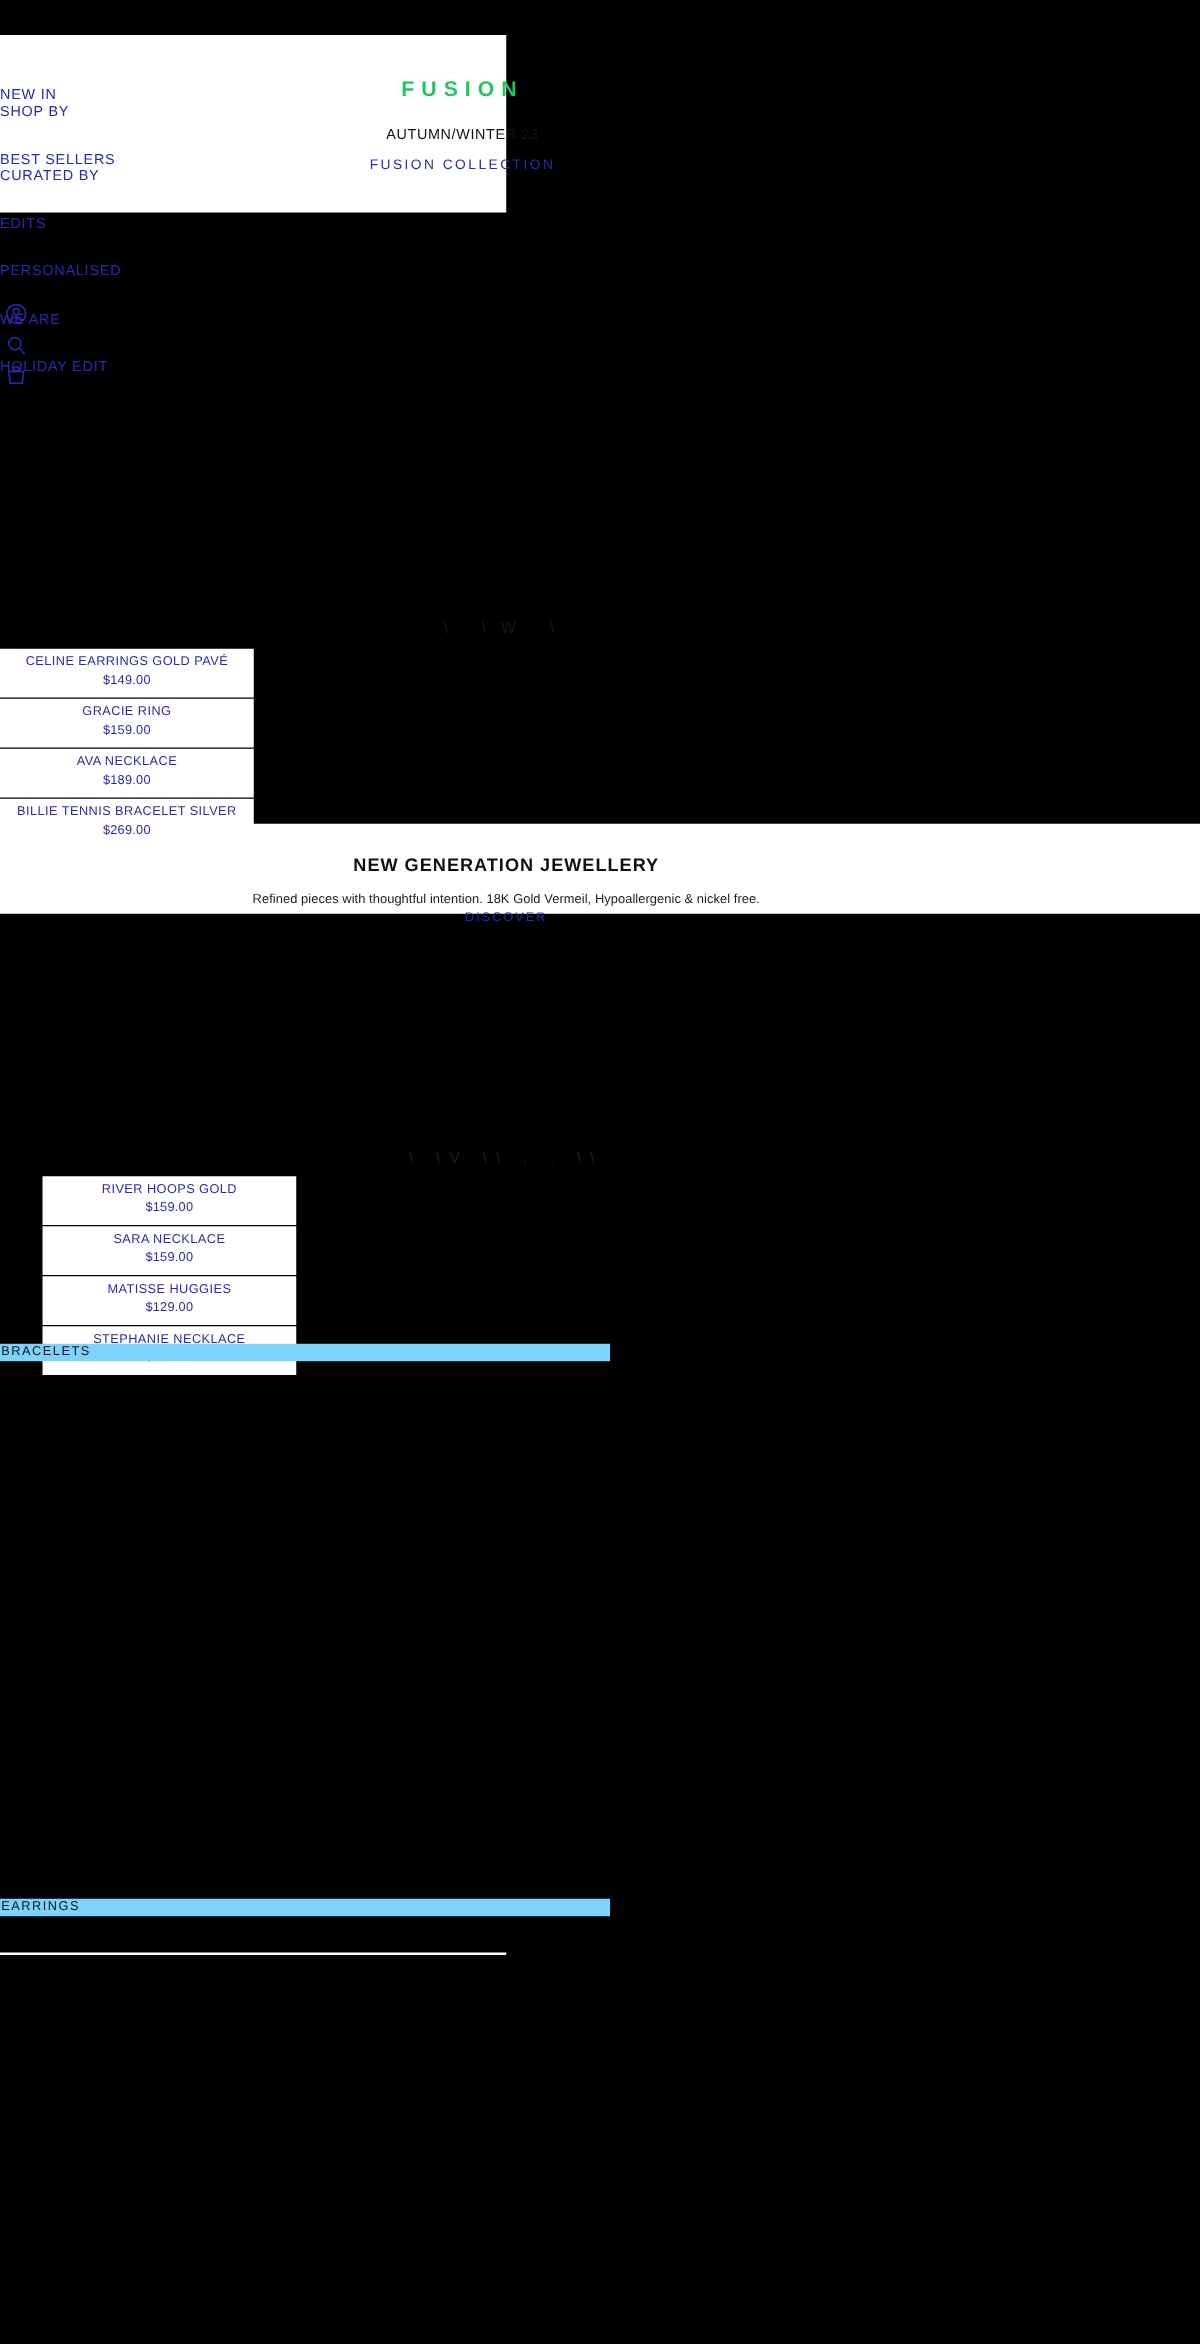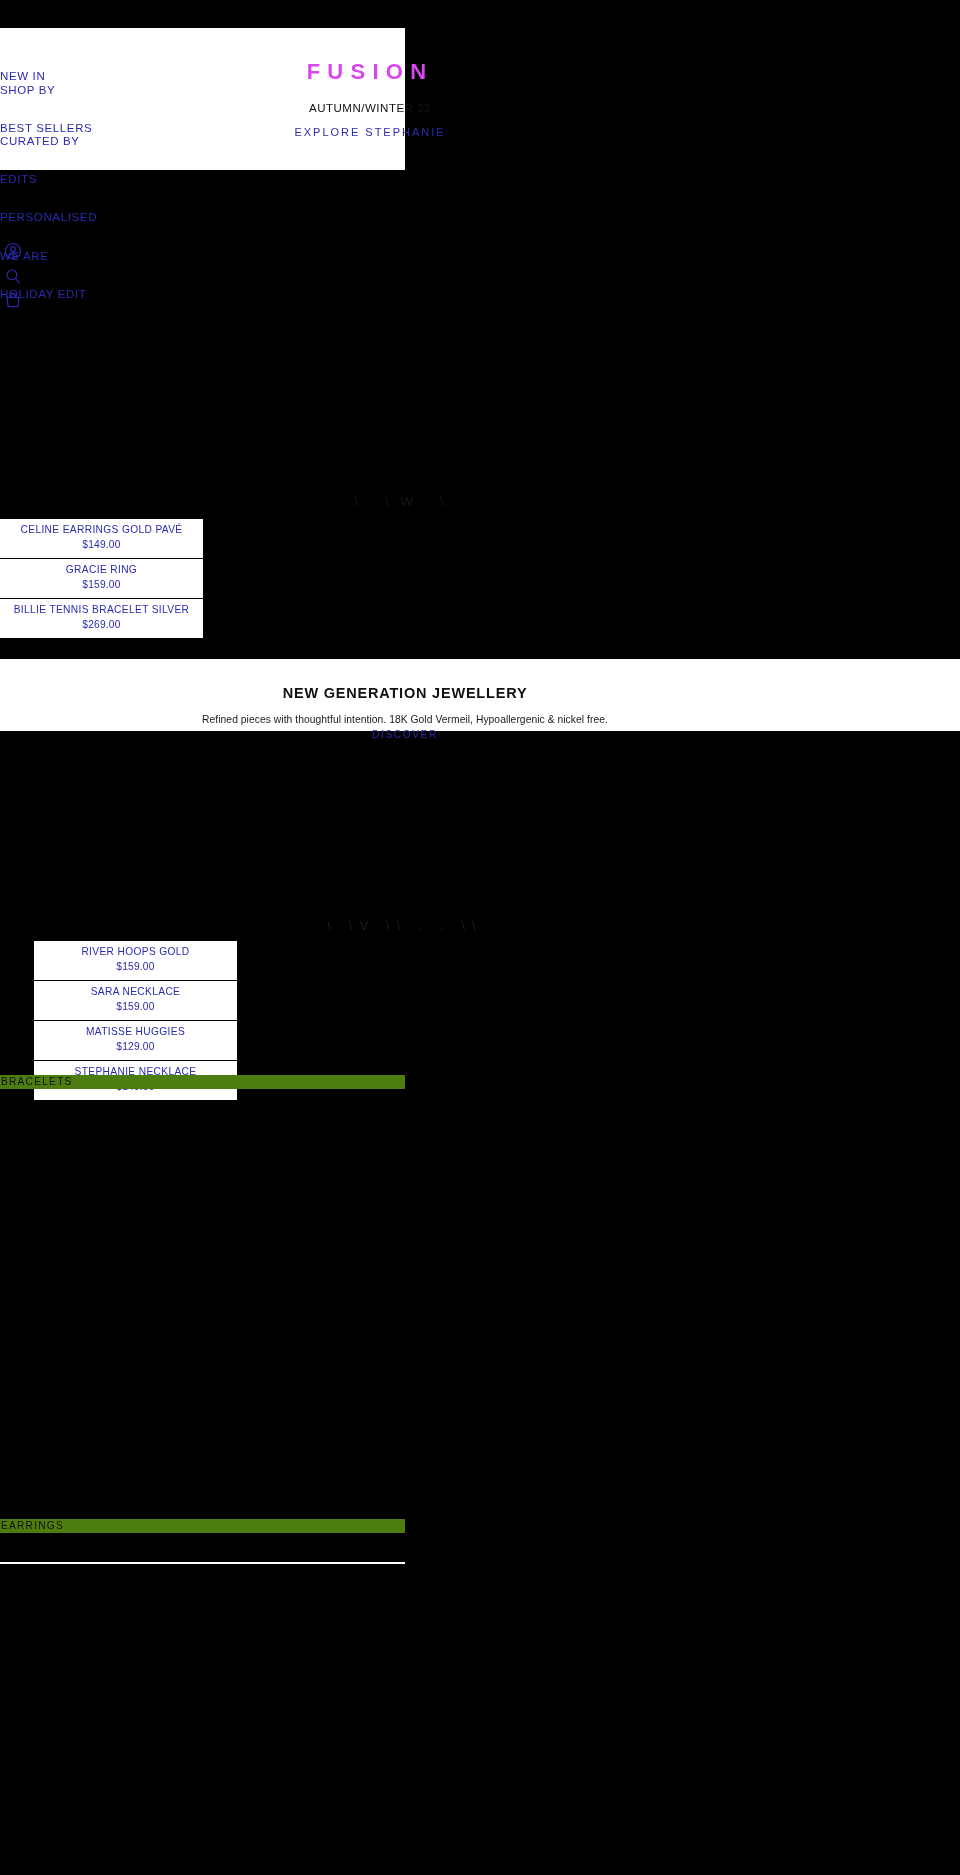--- a/index.html
+++ b/index.html
@@ -40,21 +40,21 @@
   }
   .icon-col .ic{ display:block; margin-bottom:7px; }
   .ic svg{ display:block; }
 
   
   .brand-block{
     position:absolute; left:150px; top:58px; width:440px;
     text-align:center; z-index:6;
   }
   .brand-title{
-    color:#d946ef; font-size:22px; font-weight:bold;
+    color:#22c55e; font-size:17px; font-weight:bold;
     letter-spacing:.33em; line-height:28px;
   }
   .brand-season{
     margin-top:16px; color:#111; font-size:11.5px;
     letter-spacing:.045em;
   }
   .brand-cta{
     margin-top:12px; color:#2a2ab0; font-size:11px;
     letter-spacing:.18em;
   }
@@ -106,22 +106,22 @@
     margin-top:13px; color:#1a1a1a; font-size:10.3px;
     letter-spacing:.005em;
   }
   .feature-link{
     margin-top:4px; color:#2a2ab0; font-size:10px;
     letter-spacing:.17em;
   }
 
   
   .cat-strip{
-    position:absolute; left:0; width:405px; height:14px;
-    background:#4d7c0f; z-index:4;
+    position:absolute; left:0; width:488px; height:14px;
+    background:#7dd3fc; z-index:4;
   }
   .cat-strip span{
     display:block; color:#111; font-size:10.2px;
     letter-spacing:.12em; line-height:14px; padding-left:1px;
   }
   #cat-bracelets{ top:1075px; }
   #cat-earrings{  top:1519px; }
   #cat-rule{ position:absolute; left:0; top:1562px; width:405px; height:2px; background:#ffffff; z-index:4; }
 </style>
 </head>
@@ -130,21 +130,21 @@
 <div class="page">
 
   <div class="hero-panel"></div>
 
   <div class="watermark">\ \W \</div>
   <div class="watermark2">\ \V \\ . . \\</div>
 
   <div class="brand-block">
     <div class="brand-title">FUSION</div>
     <div class="brand-season">AUTUMN/WINTER 23</div>
-    <div class="brand-cta">EXPLORE STEPHANIE</div>
+    <div class="brand-cta">FUSION COLLECTION</div>
   </div>
 
   <nav class="nav">
     <div class="nav-group">
       <span class="nav-item">NEW IN</span>
       <span class="nav-item">SHOP BY</span>
     </div>
     <div class="nav-gap"></div>
     <div class="nav-group">
       <span class="nav-item">BEST SELLERS</span>
@@ -201,20 +201,27 @@
     <div class="rail-card">
       <div class="shot"></div>
       <div class="meta">
         <div class="p-name">GRACIE RING</div>
         <div class="p-price">$159.00</div>
       </div>
     </div>
     <div class="rail-card">
       <div class="shot"></div>
       <div class="meta">
+        <div class="p-name">AVA NECKLACE</div>
+        <div class="p-price">$189.00</div>
+      </div>
+    </div>
+    <div class="rail-card">
+      <div class="shot"></div>
+      <div class="meta">
         <div class="p-name">BILLIE TENNIS BRACELET SILVER</div>
         <div class="p-price">$269.00</div>
       </div>
     </div>
   </div>
 
   <div class="feature-band">
     <div class="feature-inner">
       <div class="feature-title">NEW GENERATION JEWELLERY</div>
       <div class="feature-sub">Refined pieces with thoughtful intention. 18K Gold Vermeil, Hypoallergenic &amp; nickel free.</div>

